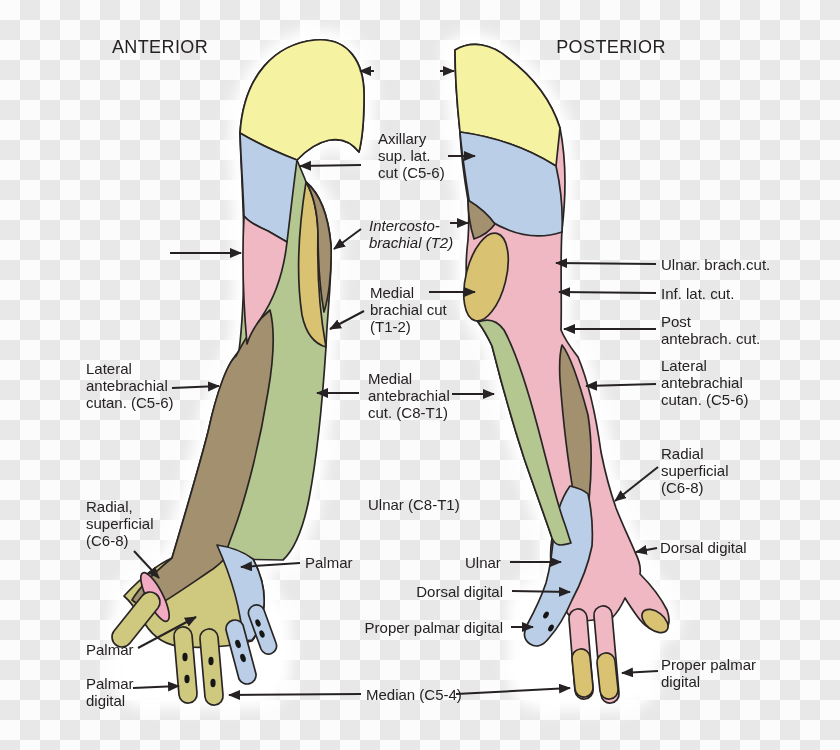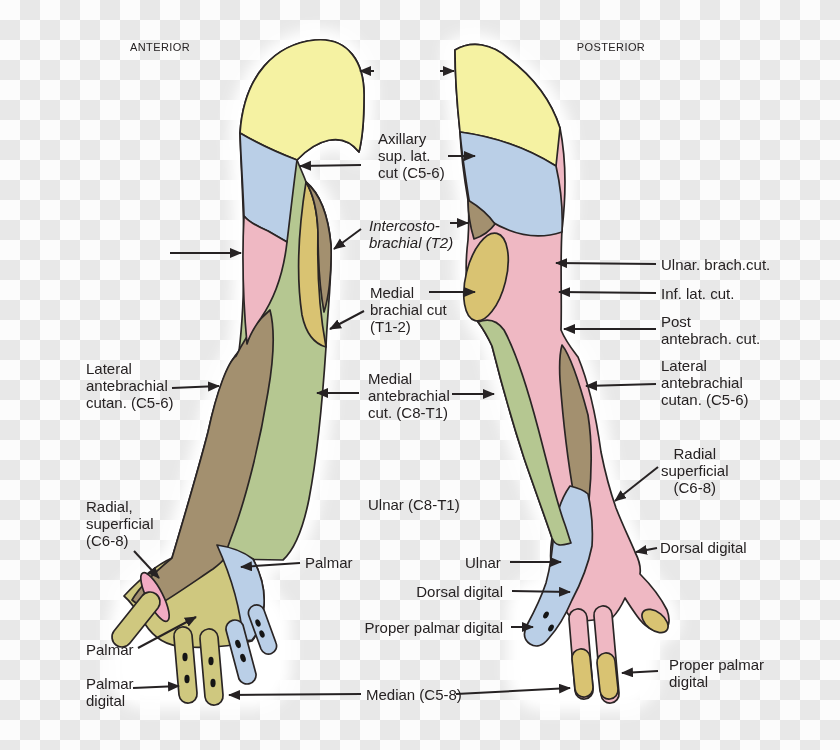--- a/index.html
+++ b/index.html
@@ -10,21 +10,21 @@
     font-family:"Liberation Sans", sans-serif;
   }
   svg.art{position:absolute;left:0;top:0;}
   .lbl{
     position:absolute;
     font:15px/17px "Liberation Sans", sans-serif;
     color:#262223;
     white-space:pre-line;
   }
   .title{
-    font-size:11px;letter-spacing:0.4px;font-weight:400;
+    font-size:18px;letter-spacing:0.4px;font-weight:400;
     width:110px;text-align:center;white-space:nowrap;
   }
   .r-align{text-align:right;}
 </style>
 </head>
 <body>
 
 <div class="stage">
 
   <svg class="art" width="840" height="750" viewBox="0 0 840 750">
@@ -148,29 +148,29 @@
 superficial
 (C6-8)</div>
   <div class="lbl" style="left:86px;top:641px;">Palmar</div>
   <div class="lbl" style="left:86px;top:675px;">Palmar
 digital</div>
 
   <div class="lbl" style="left:305px;top:554px;">Palmar</div>
   <div class="lbl" style="left:465px;top:554px;">Ulnar</div>
   <div class="lbl r-align" style="right:337px;top:583px;">Dorsal digital</div>
   <div class="lbl r-align" style="right:337px;top:619px;">Proper palmar digital</div>
-  <div class="lbl" style="left:366px;top:686px;">Median (C5-8)</div>
+  <div class="lbl" style="left:366px;top:686px;">Median (C5-4)</div>
 
   <div class="lbl" style="left:661px;top:256px;">Ulnar. brach.cut.</div>
   <div class="lbl" style="left:661px;top:285px;">Inf. lat. cut.</div>
   <div class="lbl" style="left:661px;top:313px;">Post
 antebrach. cut.</div>
   <div class="lbl" style="left:661px;top:357px;">Lateral
 antebrachial
 cutan. (C5-6)</div>
-  <div class="lbl" style="left:661px;top:445px;text-align:center;">Radial
+  <div class="lbl" style="left:661px;top:445px;">Radial
 superficial
 (C6-8)</div>
   <div class="lbl" style="left:660px;top:539px;">Dorsal digital</div>
-  <div class="lbl" style="left:661px;top:656px;margin-left:8px;">Proper palmar
+  <div class="lbl" style="left:661px;top:656px;">Proper palmar
 digital</div>
 
 </div>
 
 </body></html>

